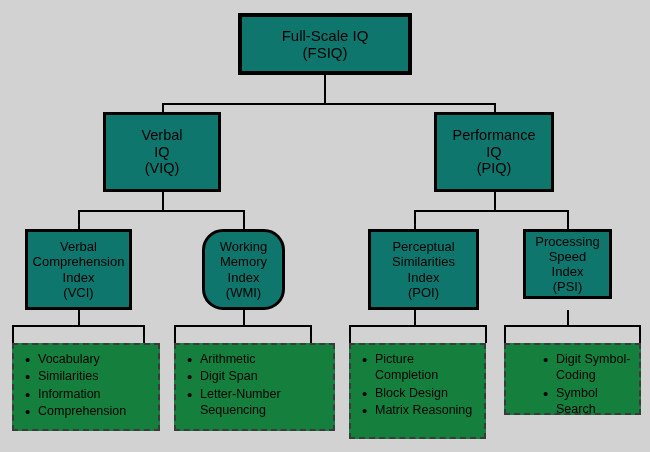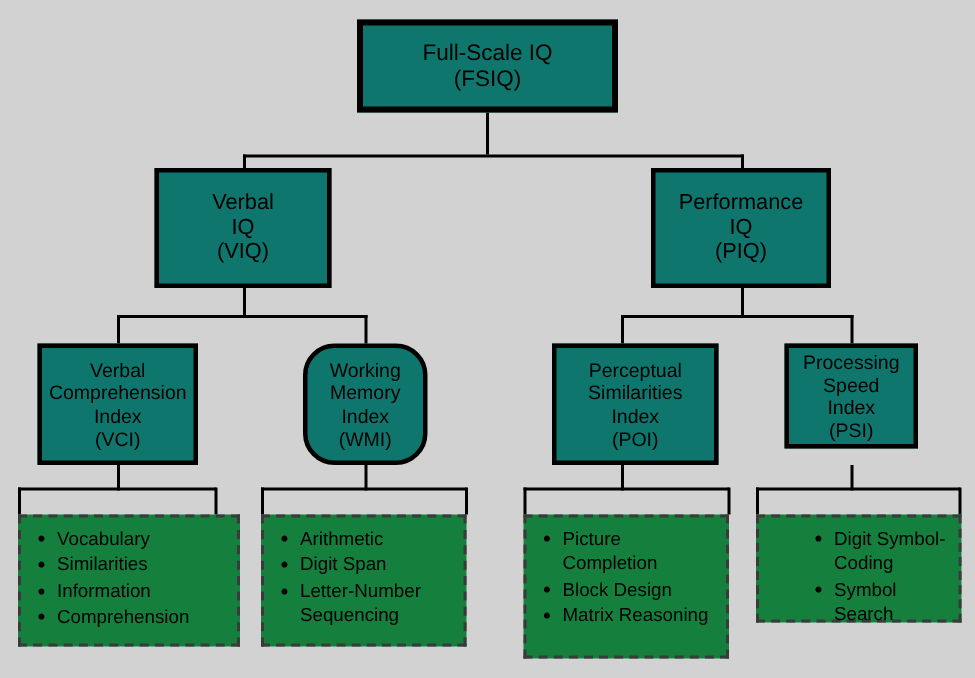--- a/index.html
+++ b/index.html
@@ -204,21 +204,21 @@
         </li>
       <li>
           <span class="cont">Information</span>
         </li>
       <li>
           <span class="cont">Comprehension</span>
         </li>
     </ul>
   </div>
 
-  <div class="leaf" style="left:174px; top:343px; width:137px; height:88px;">
+  <div class="leaf" style="left:174px; top:343px; width:161px; height:88px;">
     <ul>
       <li>
           <span class="cont">Arithmetic</span>
         </li>
       <li>
           <span class="cont">Digit Span</span>
         </li>
       <li>
           <span class="cont">Letter-Number Sequencing</span>
         </li>

